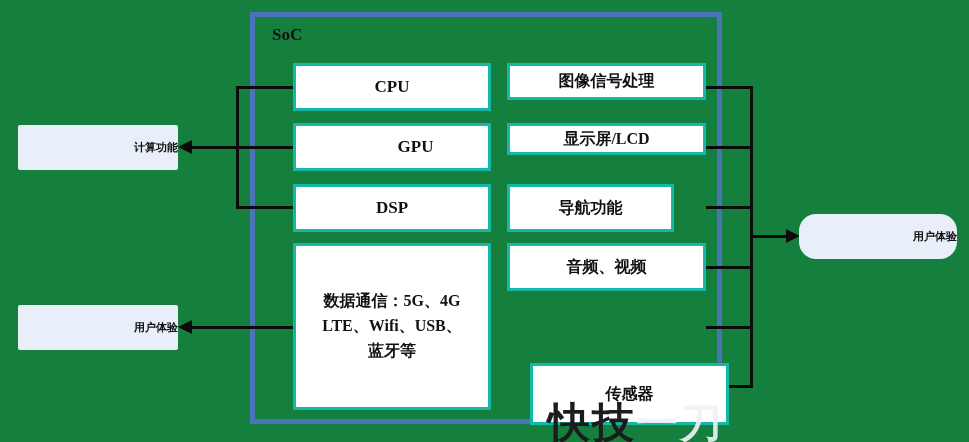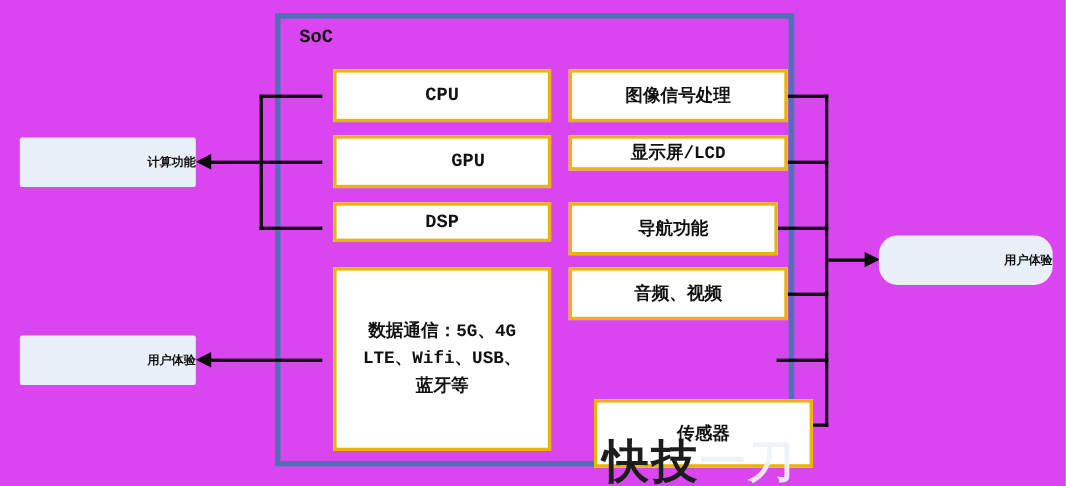--- a/index.html
+++ b/index.html
@@ -1,43 +1,43 @@
 <!DOCTYPE html>
 <html><head>
 <meta charset="utf-8">
 <style>
   html,body{margin:0;padding:0;background:#fff;}
   .canvas{
-    position:relative; width:969px; height:442px; background:#d946ef;
+    position:relative; width:969px; height:442px; background:#15803d;
     overflow:hidden;
-    font-family:Liberation Mono, monospace;
+    font-family:Liberation Serif, serif;
     color:#111;
   }
   
   .soc-box{
     position:absolute; left:250px; top:12px; width:472px; height:412px;
     border:5px solid #4a73b8; background:transparent; box-sizing:border-box; z-index:1;
   }
   .soc-label{
     position:absolute; left:272px; top:25px; font-size:17px; font-weight:bold; z-index:4;
   }
   
   .node{
-    position:absolute; border:3px solid #eab308; background:#ffffff; box-sizing:border-box;
+    position:absolute; border:3px solid #14b8a6; background:#ffffff; box-sizing:border-box;
     display:flex; align-items:center; justify-content:center;
-    font-weight:bold; font-size:16px; color:#111; z-index:3; text-align:center;margin-left:10px;
+    font-weight:bold; font-size:16px; color:#111; z-index:3; text-align:center;
   }
   .b-cpu,.b-gpu,.b-dsp{font-size:17px;}
   .b-cpu{left:293px; top:63px;  width:198px; height:48px;}
   .b-gpu{left:293px; top:123px; width:198px; height:48px;padding-left:47px;}
-  .b-dsp{left:293px; top:184px; width:198px; height:36px;}
+  .b-dsp{left:293px; top:184px; width:198px; height:48px;}
   .b-datacomm{left:293px; top:243px; width:198px; height:167px; line-height:1.55;}
-  .b-isp{left:507px;     top:63px;  width:199px; height:48px;}
+  .b-isp{left:507px;     top:63px;  width:199px; height:37px;}
   .b-lcd{left:507px;     top:123px; width:199px; height:32px;}
-  .b-nav{left:507px;     top:184px; width:190px; height:48px;}
+  .b-nav{left:507px;     top:184px; width:167px; height:48px;}
   .b-av{left:507px;      top:243px; width:199px; height:48px;}
   .b-gesture{left:507px; top:303px; width:199px; height:48px;}
   .b-sensor{left:530px;  top:363px; width:199px; height:62px;}
   
   .line{position:absolute; background:#0b0b0b; z-index:2;}
   .ln-l1{left:236px; top:86px;  width:57px; height:3px;}
   .ln-l2{left:236px; top:146px; width:57px; height:3px;}
   .ln-l3{left:236px; top:206px; width:57px; height:3px;}
   .ln-vleft{left:236px; top:86px; width:3px; height:123px;}
   .ln-compute{left:191px; top:146px; width:45px; height:3px;}

